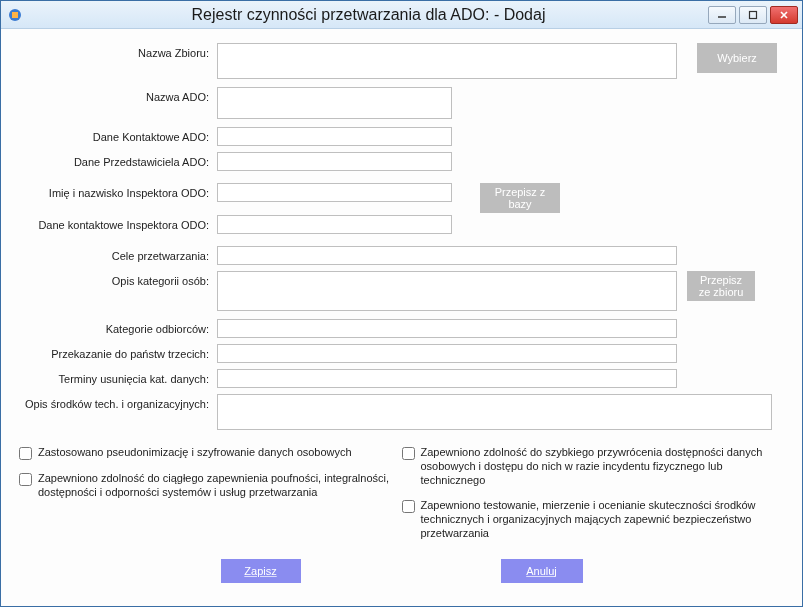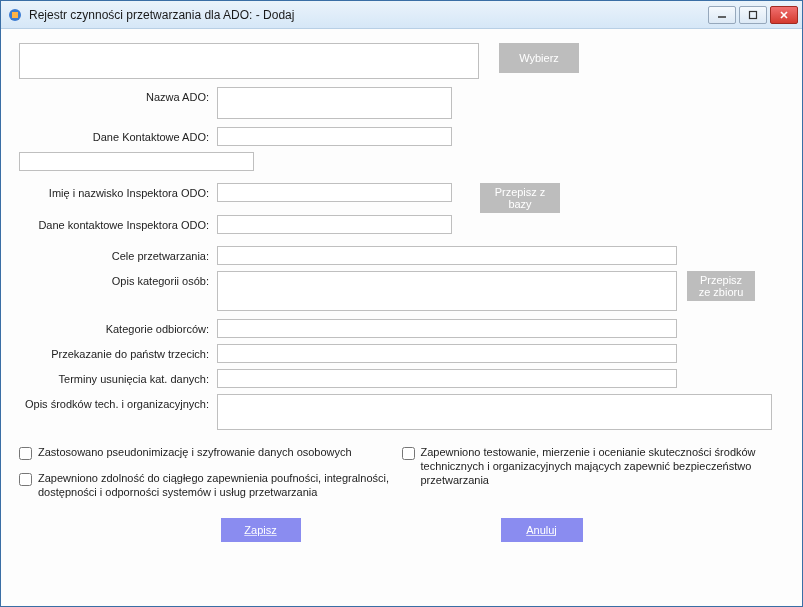--- a/index.html
+++ b/index.html
@@ -29,22 +29,23 @@
     align-items: center;
     padding: 0 4px 0 6px;
   }
   .app-icon {
     width: 16px; height: 16px;
     margin-right: 6px;
     display:flex;align-items:center;justify-content:center;
   }
   .titlebar-text {
     flex: 1;
-    font-size: 12px;
+    font-size: 16px;
     color: #1a1a1a;
+    text-align: center;
   }
   .win-controls { display: flex; gap: 3px; }
   .win-btn {
     width: 28px; height: 18px;
     border: 1px solid #96a8bc;
     background: linear-gradient(#f5f9fd,#dde9f5);
     border-radius: 2px;
     display:flex;align-items:center;justify-content:center;
     font-size: 10px;
     color:#2b2b2b;
@@ -144,20 +145,21 @@
             <line x1="2" y1="2" x2="8" y2="8" stroke="#fff" stroke-width="1.6"></line>
             <line x1="8" y1="2" x2="2" y2="8" stroke="#fff" stroke-width="1.6"></line>
           </svg>
       </div>
     </div>
   </div>
 
   <div class="client">
 
     <div class="form-row">
+      <div class="lbl">Nazwa Zbioru:</div>
       <div class="fld">
         <textarea style="width: 460px; height: 36px;"></textarea>
       </div>
       <div style="margin-left:20px;">
         <button class="btn" style="width:80px;height:30px;">Wybierz</button>
       </div>
     </div>
 
     <div class="form-row">
       <div class="lbl">Nazwa ADO:</div>
@@ -167,20 +169,21 @@
     </div>
 
     <div class="form-row">
       <div class="lbl">Dane Kontaktowe ADO:</div>
       <div class="fld">
         <input type="text" style="width: 235px; height: 19px;" value="">
       </div>
     </div>
 
     <div class="form-row">
+      <div class="lbl">Dane Przedstawiciela ADO:</div>
       <div class="fld">
         <input type="text" style="width: 235px; height: 19px;" value="">
       </div>
     </div>
 
     <div style="height:6px;"></div>
 
     <div class="form-row">
       <div class="lbl">Imię i nazwisko Inspektora ODO:</div>
       <div class="fld">
@@ -250,20 +253,24 @@
         <div class="chk">
           <input type="checkbox" style="">
           <label>Zastosowano pseudonimizację i szyfrowanie danych osobowych</label>
         </div>
         <div class="chk">
           <input type="checkbox" style="">
           <label>Zapewniono zdolność do ciągłego zapewnienia poufności, integralności, dostępności i odporności systemów i usług przetwarzania</label>
         </div>
       </div>
       <div class="checks-col">
+        <div class="chk">
+          <input type="checkbox" style="">
+          <label>Zapewniono zdolność do szybkiego przywrócenia dostępności danych osobowych i dostępu do nich w razie incydentu fizycznego lub technicznego</label>
+        </div>
         <div class="chk">
           <input type="checkbox" style="">
           <label>Zapewniono testowanie, mierzenie i ocenianie skuteczności środków technicznych i organizacyjnych mających zapewnić bezpieczeństwo przetwarzania</label>
         </div>
       </div>
     </div>
 
     <div class="bottom-btns">
       <button class="btn primary" style="width:80px;height:24px;">
           <span class="btn-u">Zapisz</span>

